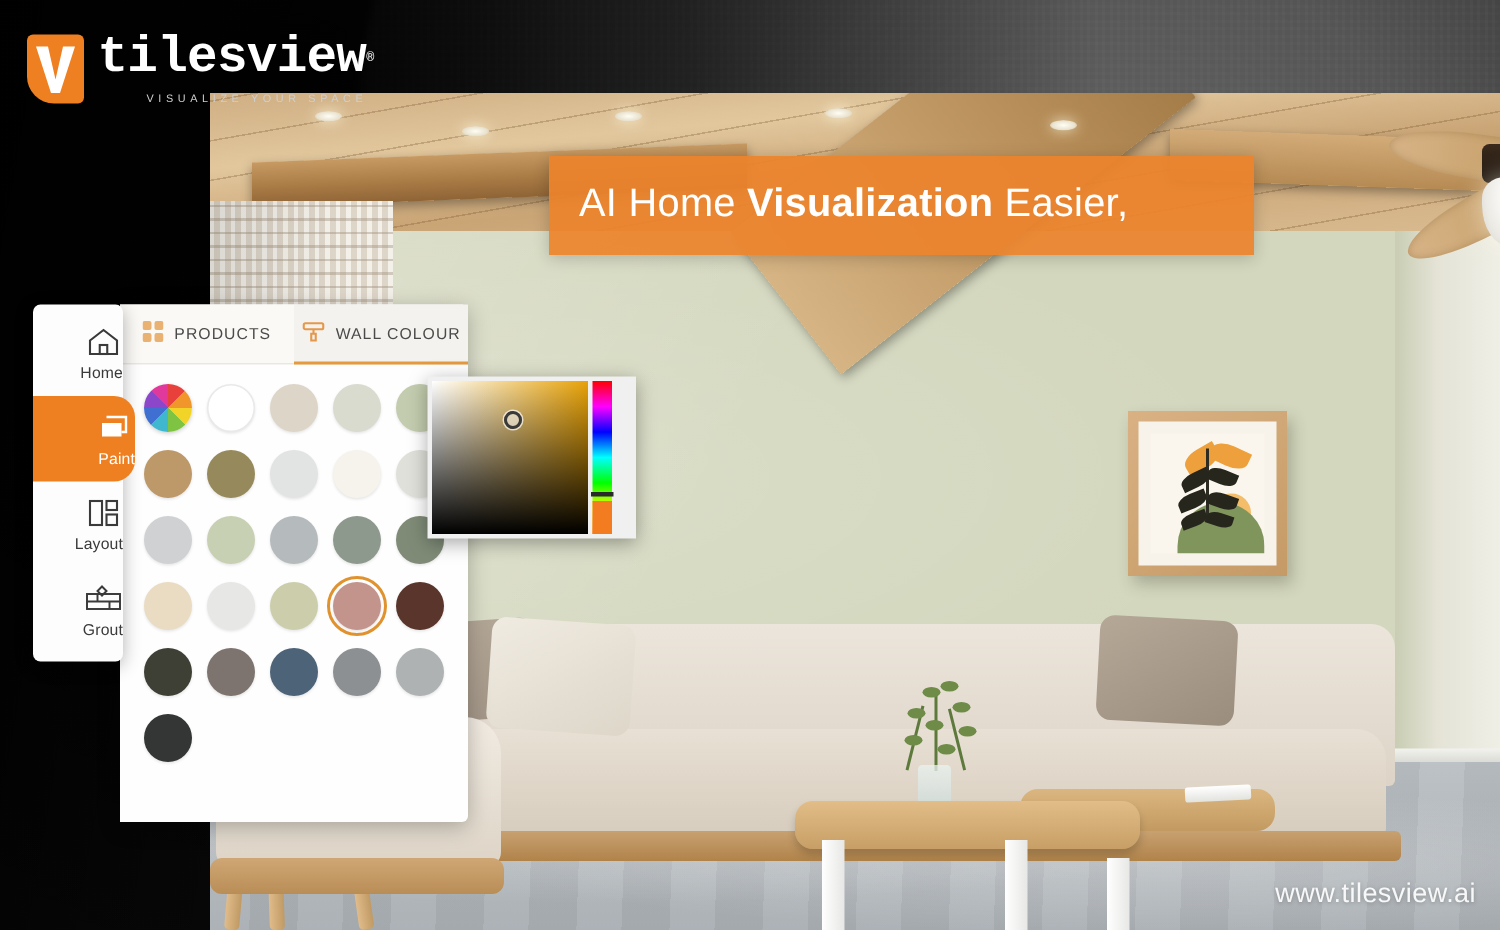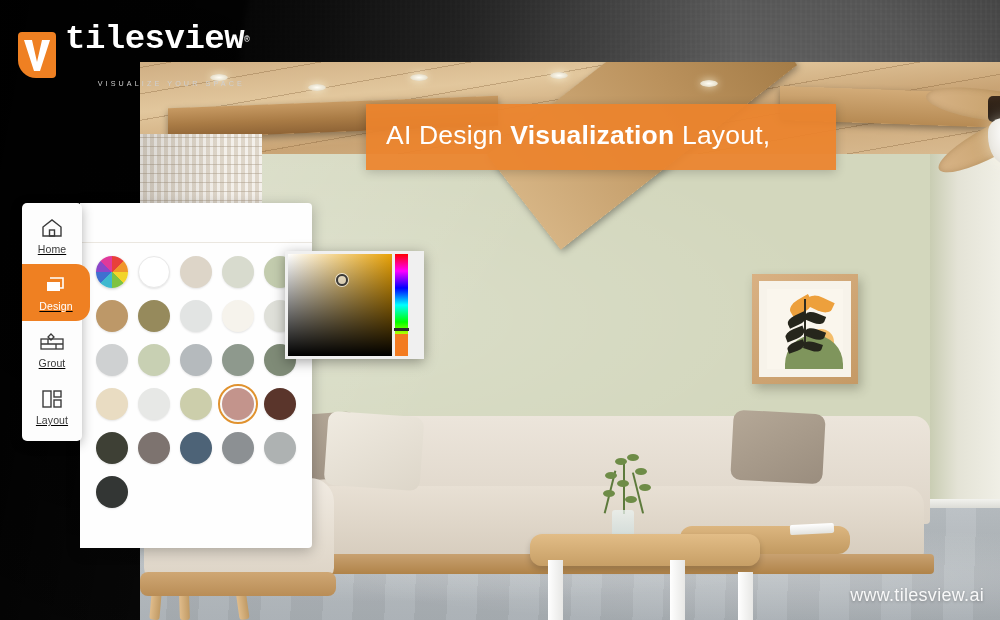--- a/index.html
+++ b/index.html
@@ -40,21 +40,21 @@
   .logo-mark .vee {
     position:absolute; left:5px; top:6px; width:28px; height:34px;
   }
   .logo-text-wrap { display:flex; flex-direction:column; }
   .logo-word { position:relative;font-family:Liberation Mono, monospace; }
   .logo-word .wd {
     font-size:34px; font-weight:700; color:#ffffff; letter-spacing:-.5px; line-height:1;
   }
   .logo-word .reg { font-size:9px; color:#fff; vertical-align:super; }
   .logo-tag {
-    font-size:7.2px; letter-spacing:3.1px; color:#cfcfcf; margin-top:23px;
+    font-size:7.2px; letter-spacing:3.1px; color:#cfcfcf; margin-top:5px;
     text-align:center; padding-left:28px;
   }
 
   
   #room {
     position:absolute; left:140px; top:62px; width:860px; height:558px;
     overflow:hidden; z-index:10;
   }
   .wall { position:absolute; left:0; top:88px; width:860px; height:420px; background:#d3d7bd; }
   .wall-grad { position:absolute; inset:0; background:
@@ -194,21 +194,21 @@
       font-size:18px; letter-spacing:.3px; z-index:35; text-shadow:0 1px 3px rgba(0,0,0,.25); }
 
   
   #panel { position:absolute; left:22px; top:203px; z-index:50; display:flex; align-items:flex-start; }
 
   #railcard {
     width:60px; background:#fdfdfd; border-radius:5px;
     box-shadow:0 3px 12px rgba(0,0,0,.30); padding:4px 0 6px 0; position:relative; z-index:3;
   }
   .rail-item { position:relative; height:57px; display:flex; flex-direction:column;
-      align-items:center; justify-content:center; gap:3px; cursor:pointer;text-decoration:underline; }
+      align-items:flex-end; justify-content:center; gap:3px; cursor:pointer; }
   .rail-item .ic { width:26px; height:24px; display:flex; align-items:center; justify-content:center; }
   .rail-item .lb { font-size:10.5px; color:#3a3a3a; letter-spacing:.1px; }
   .rail-item.alt { background:#ececec; }
   .rail-item.active { background:#ef8022; border-radius:0 14px 14px 0; width:68px; margin-left:0; }
   .rail-item.active .lb { color:#fff; }
 
   #sheet {
     width:232px; min-height:345px; background:#fefefe; border-radius:0 4px 4px 0;
     box-shadow:0 3px 14px rgba(0,0,0,.26); margin-left:-2px; position:relative; z-index:2;
   }
@@ -362,21 +362,21 @@
   </div>
   <div class="logo-text-wrap">
     <div class="logo-word">
       <span class="wd">tilesview</span><span class="reg">®</span>
     </div>
     <div class="logo-tag">VISUALIZE YOUR SPACE</div>
   </div>
 </div>
 
 <div id="banner">
-  <div class="line"><span>AI Design </span><b>Visualization</b><span> Layout,</span></div>
+  <div class="line"><span>AI Home </span><b>Visualization</b><span> Easier,</span></div>
 </div>
 
 <div id="panel">
 
   <div id="railcard">
 
     <div class="rail-item">
       <span class="ic">
         <svg width="24" height="22" viewBox="0 0 24 22" fill="none" stroke="#3a3a3a" stroke-width="1.4">
           <path d="M3 10 L12 3 L21 10 V19 H3 Z"></path>
@@ -387,50 +387,70 @@
     </div>
 
 
     <div class="rail-item active">
       <span class="ic">
         <svg width="24" height="20" viewBox="0 0 24 20" fill="none" stroke="#ffffff" stroke-width="1.6">
           <path d="M6 3 h13 v10 h-3"></path>
             <rect x="3" y="7" width="13" height="9" fill="#ffffff" stroke="none"></rect>
         </svg>
       </span>
-      <span class="lb">Design</span>
+      <span class="lb">Paint</span>
+    </div>
+
+    <div class="rail-item">
+      <span class="ic">
+        <svg width="24" height="22" viewBox="0 0 24 22" fill="none" stroke="#3a3a3a" stroke-width="1.4">
+          <rect x="3" y="3" width="8" height="16"></rect>
+            <rect x="14" y="3" width="7" height="6"></rect>
+            <rect x="14" y="12" width="7" height="7"></rect>
+        </svg>
+      </span>
+      <span class="lb">Layout</span>
     </div>
 
     <div class="rail-item">
       <span class="ic">
         <svg width="26" height="22" viewBox="0 0 26 22" fill="none" stroke="#3a3a3a" stroke-width="1.3">
           <rect x="2" y="8" width="22" height="10"></rect>
             <path d="M2 13 h22 M9 8 v5 M17 13 v5"></path>
           <path d="M12 3 l3 3 -3 3 -3 -3 Z"></path>
         </svg>
       </span>
       <span class="lb">Grout</span>
     </div>
 
-    <div class="rail-item">
-      <span class="ic">
-        <svg width="24" height="22" viewBox="0 0 24 22" fill="none" stroke="#3a3a3a" stroke-width="1.4">
-          <rect x="3" y="3" width="8" height="16"></rect>
-            <rect x="14" y="3" width="7" height="6"></rect>
-            <rect x="14" y="12" width="7" height="7"></rect>
-        </svg>
-      </span>
-      <span class="lb">Layout</span>
-    </div>
-
   </div>
 
   <div id="sheet">
 
     <div id="tabs">
+      <div class="tab">
+        <span>
+          <svg width="14" height="14" viewBox="0 0 14 14" fill="#e9b273">
+            <rect x="0" y="0" width="6" height="6" rx="1.4"></rect>
+              <rect x="8" y="0" width="6" height="6" rx="1.4"></rect>
+            <rect x="0" y="8" width="6" height="6" rx="1.4"></rect>
+              <rect x="8" y="8" width="6" height="6" rx="1.4"></rect>
+          </svg>
+        </span>
+        <span>PRODUCTS</span>
+      </div>
+      <div class="tab active">
+        <span>
+          <svg width="16" height="16" viewBox="0 0 16 16" fill="none" stroke="#e5984a" stroke-width="1.4">
+            <rect x="1.5" y="2.5" width="13" height="4" rx="1"></rect>
+              <path d="M8 6.5 v3 M6.5 9.5 h3 v4.5 h-3 Z"></path>
+          </svg>
+        </span>
+        <span>WALL COLOUR</span>
+      </div>
     </div>
 
     <div id="swatches">
         <div class="sw wheel"></div>
         <div class="sw white" style="background: rgb(255, 255, 255);"></div>
         <div class="sw" style="background: rgb(221, 213, 200);"></div>
         <div class="sw" style="background: rgb(216, 219, 206);"></div>
         <div class="sw" style="background: rgb(195, 204, 174);"></div>
         <div class="sw" style="background: rgb(189, 152, 104);"></div>
         <div class="sw" style="background: rgb(150, 138, 92);"></div>

